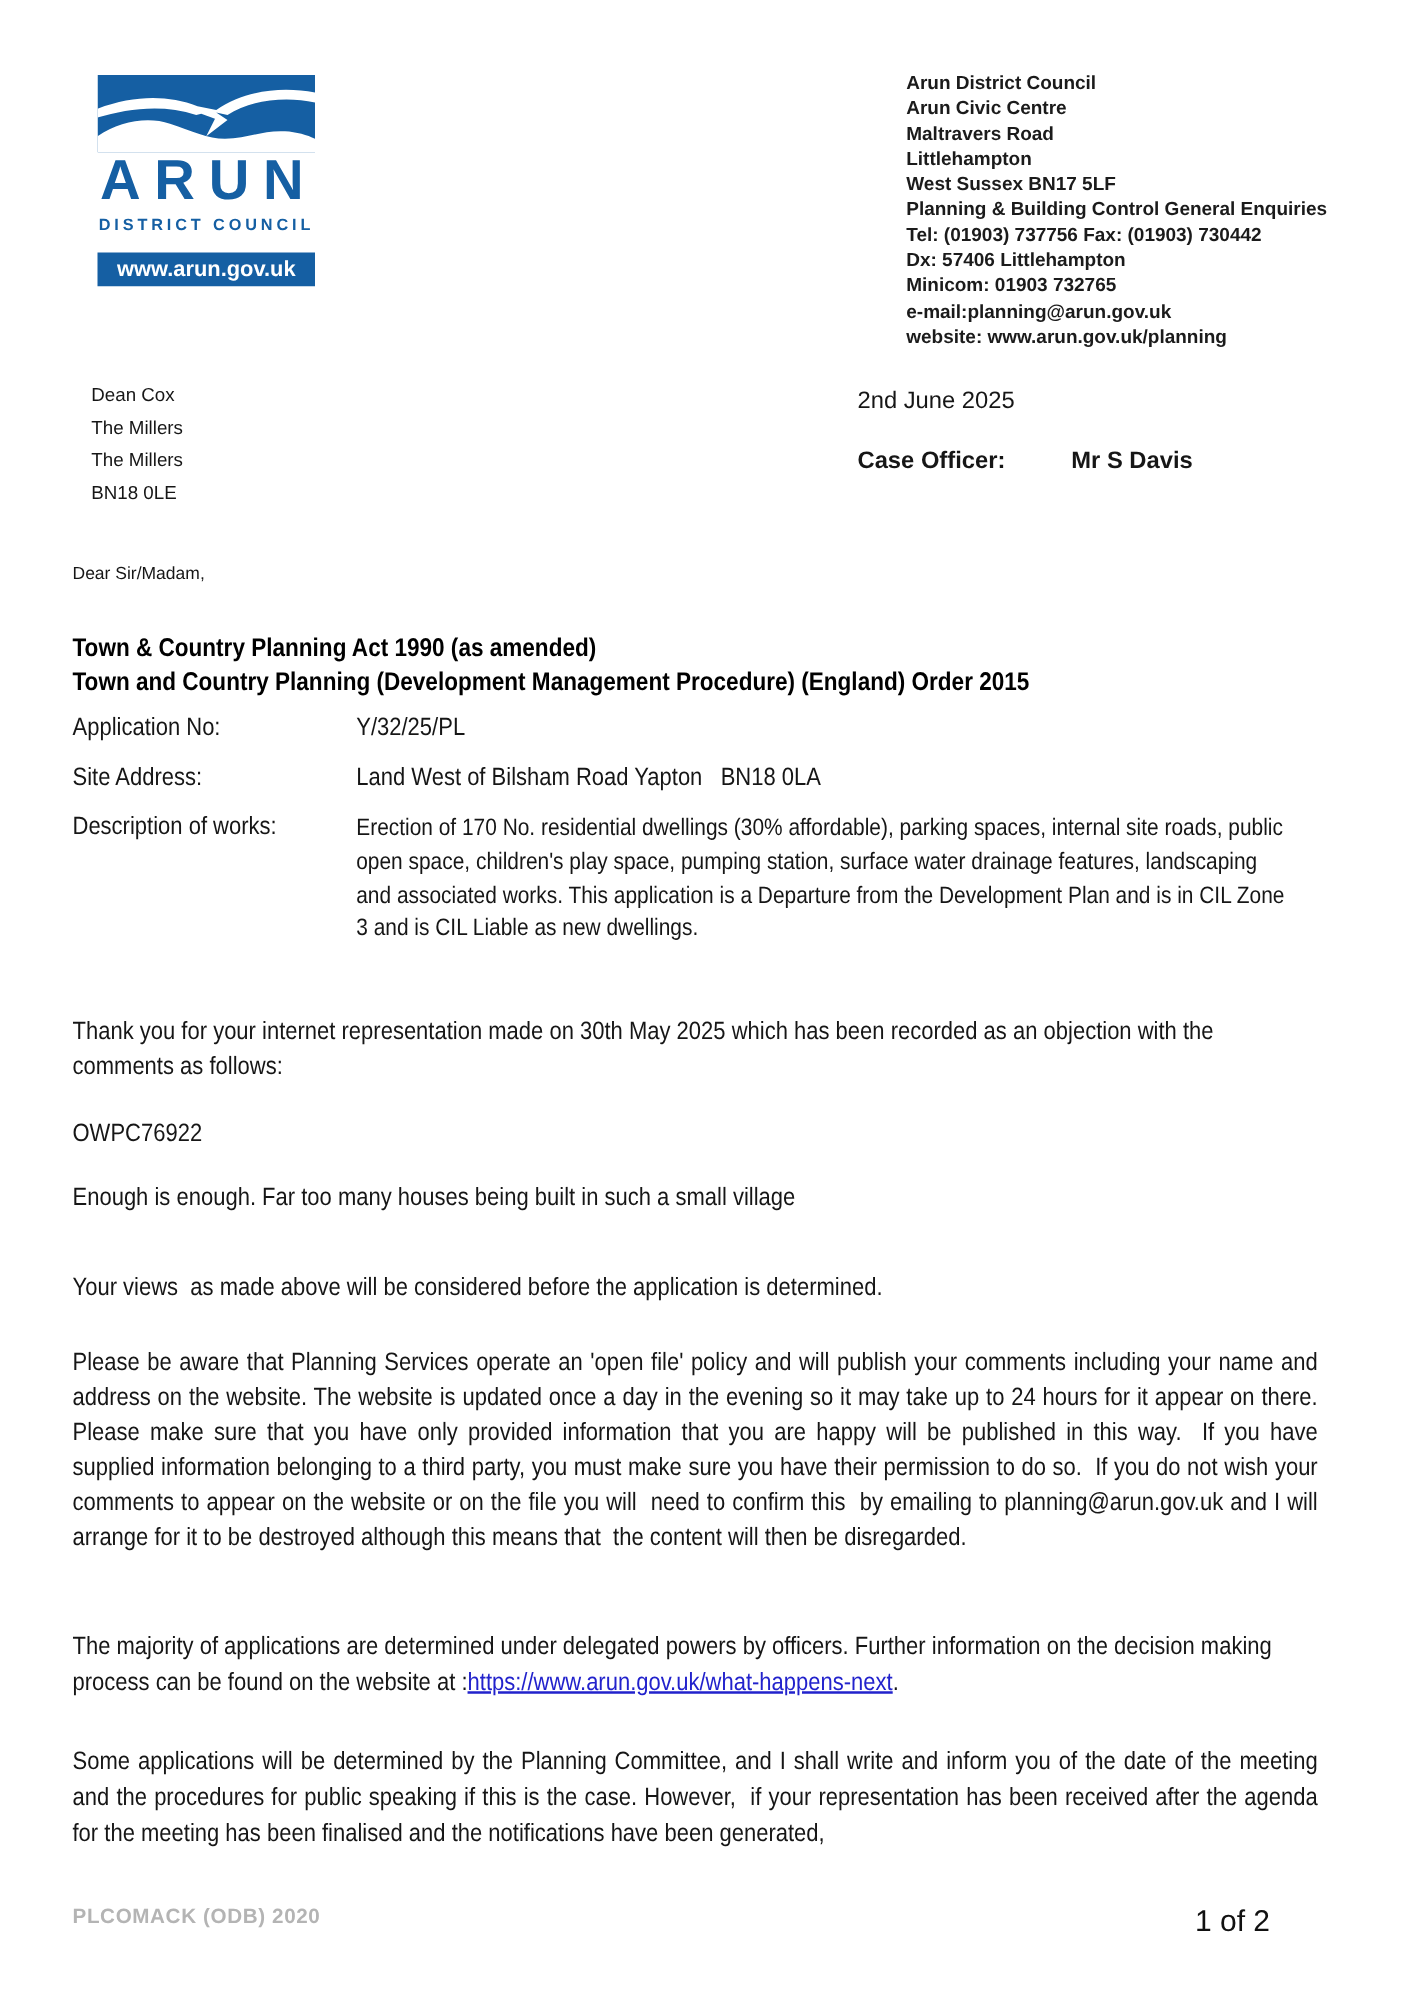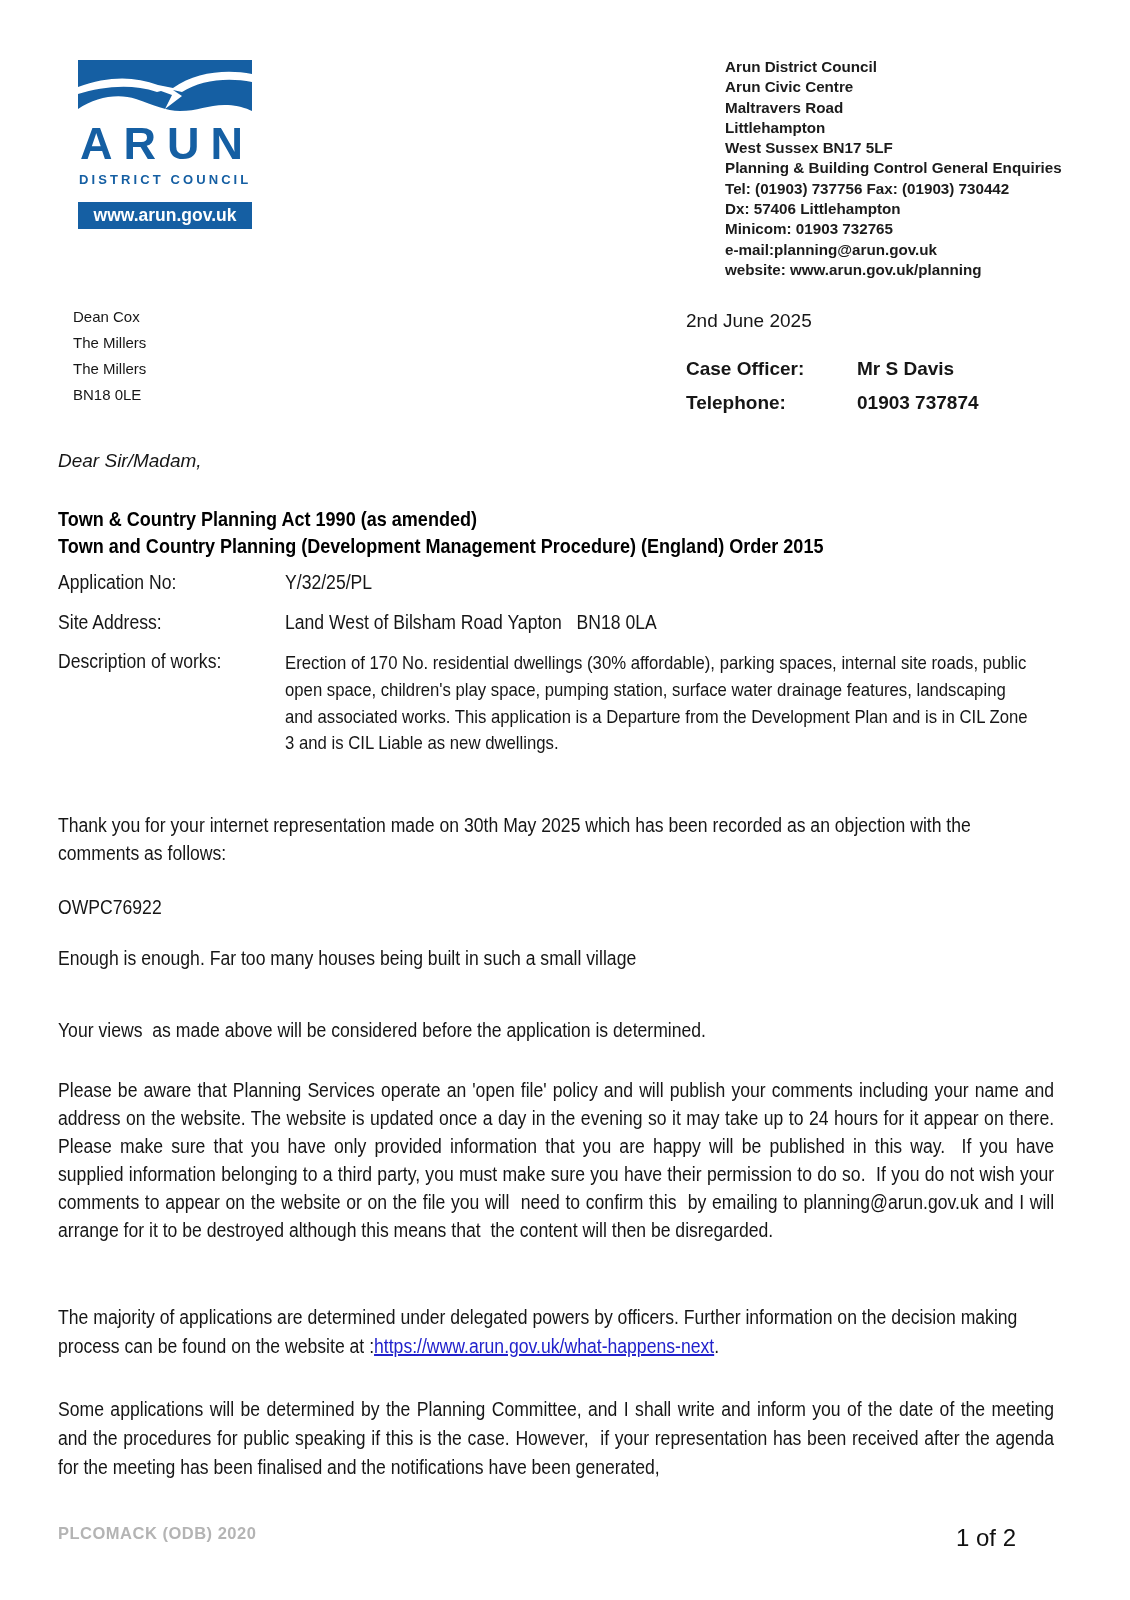--- a/index.html
+++ b/index.html
@@ -31,21 +31,21 @@
 
   
   .council { left:686px; top:57px; font-weight:bold; font-size:15.2px; line-height:20.3px; color:#1b1b1b;margin-left:39px; }
   .date    { left:686px; top:292px; font-size:19px;margin-top:18px; }
   .case    { left:686px; top:358px; font-size:19px; font-weight:bold; }
   .case-row { display:flex; margin-bottom:11.5px;align-items:center; }
   .case-row .lbl { width:171px; flex:0 0 171px; }
 
   
   .recipient  { left:58px; top:304px; font-size:15px; line-height:26px;margin-left:15px; }
-  .salutation { left:58px; top:450px; font-size:19px;font-style:italic; }
+  .salutation { left:58px; top:450px; font-size:14px; }
 
   .headings {
     left:58px; top:506px; font-weight:bold; font-size:20.5px; line-height:26.5px;
     color:#000; white-space:nowrap;
     transform:scaleX(0.88); transform-origin:0 0;
   }
 
   .app-label {
     left:58px; font-size:20px; white-space:nowrap;
     transform:scaleX(0.88); transform-origin:0 0;
@@ -105,24 +105,20 @@
     <div>The Millers</div>
     <div>The Millers</div>
     <div>BN18 0LE</div>
   </div>
 
   <div class="abs case">
     <div class="case-row">
       <span class="lbl">Case Officer:</span>
       <span>Mr S Davis</span>
     </div>
-    <div class="case-row">
-      <span class="lbl">Telephone:</span>
-      <span>01903 737874</span>
-    </div>
   </div>
 
   <div class="abs salutation">Dear Sir/Madam,</div>
 
   <div class="abs headings">
     <div>Town &amp; Country Planning Act 1990 (as amended)</div>
     <div>Town and Country Planning (Development Management Procedure) (England) Order 2015</div>
   </div>
 
   <div class="abs app-label" style="top:571px;">Application No:</div>

